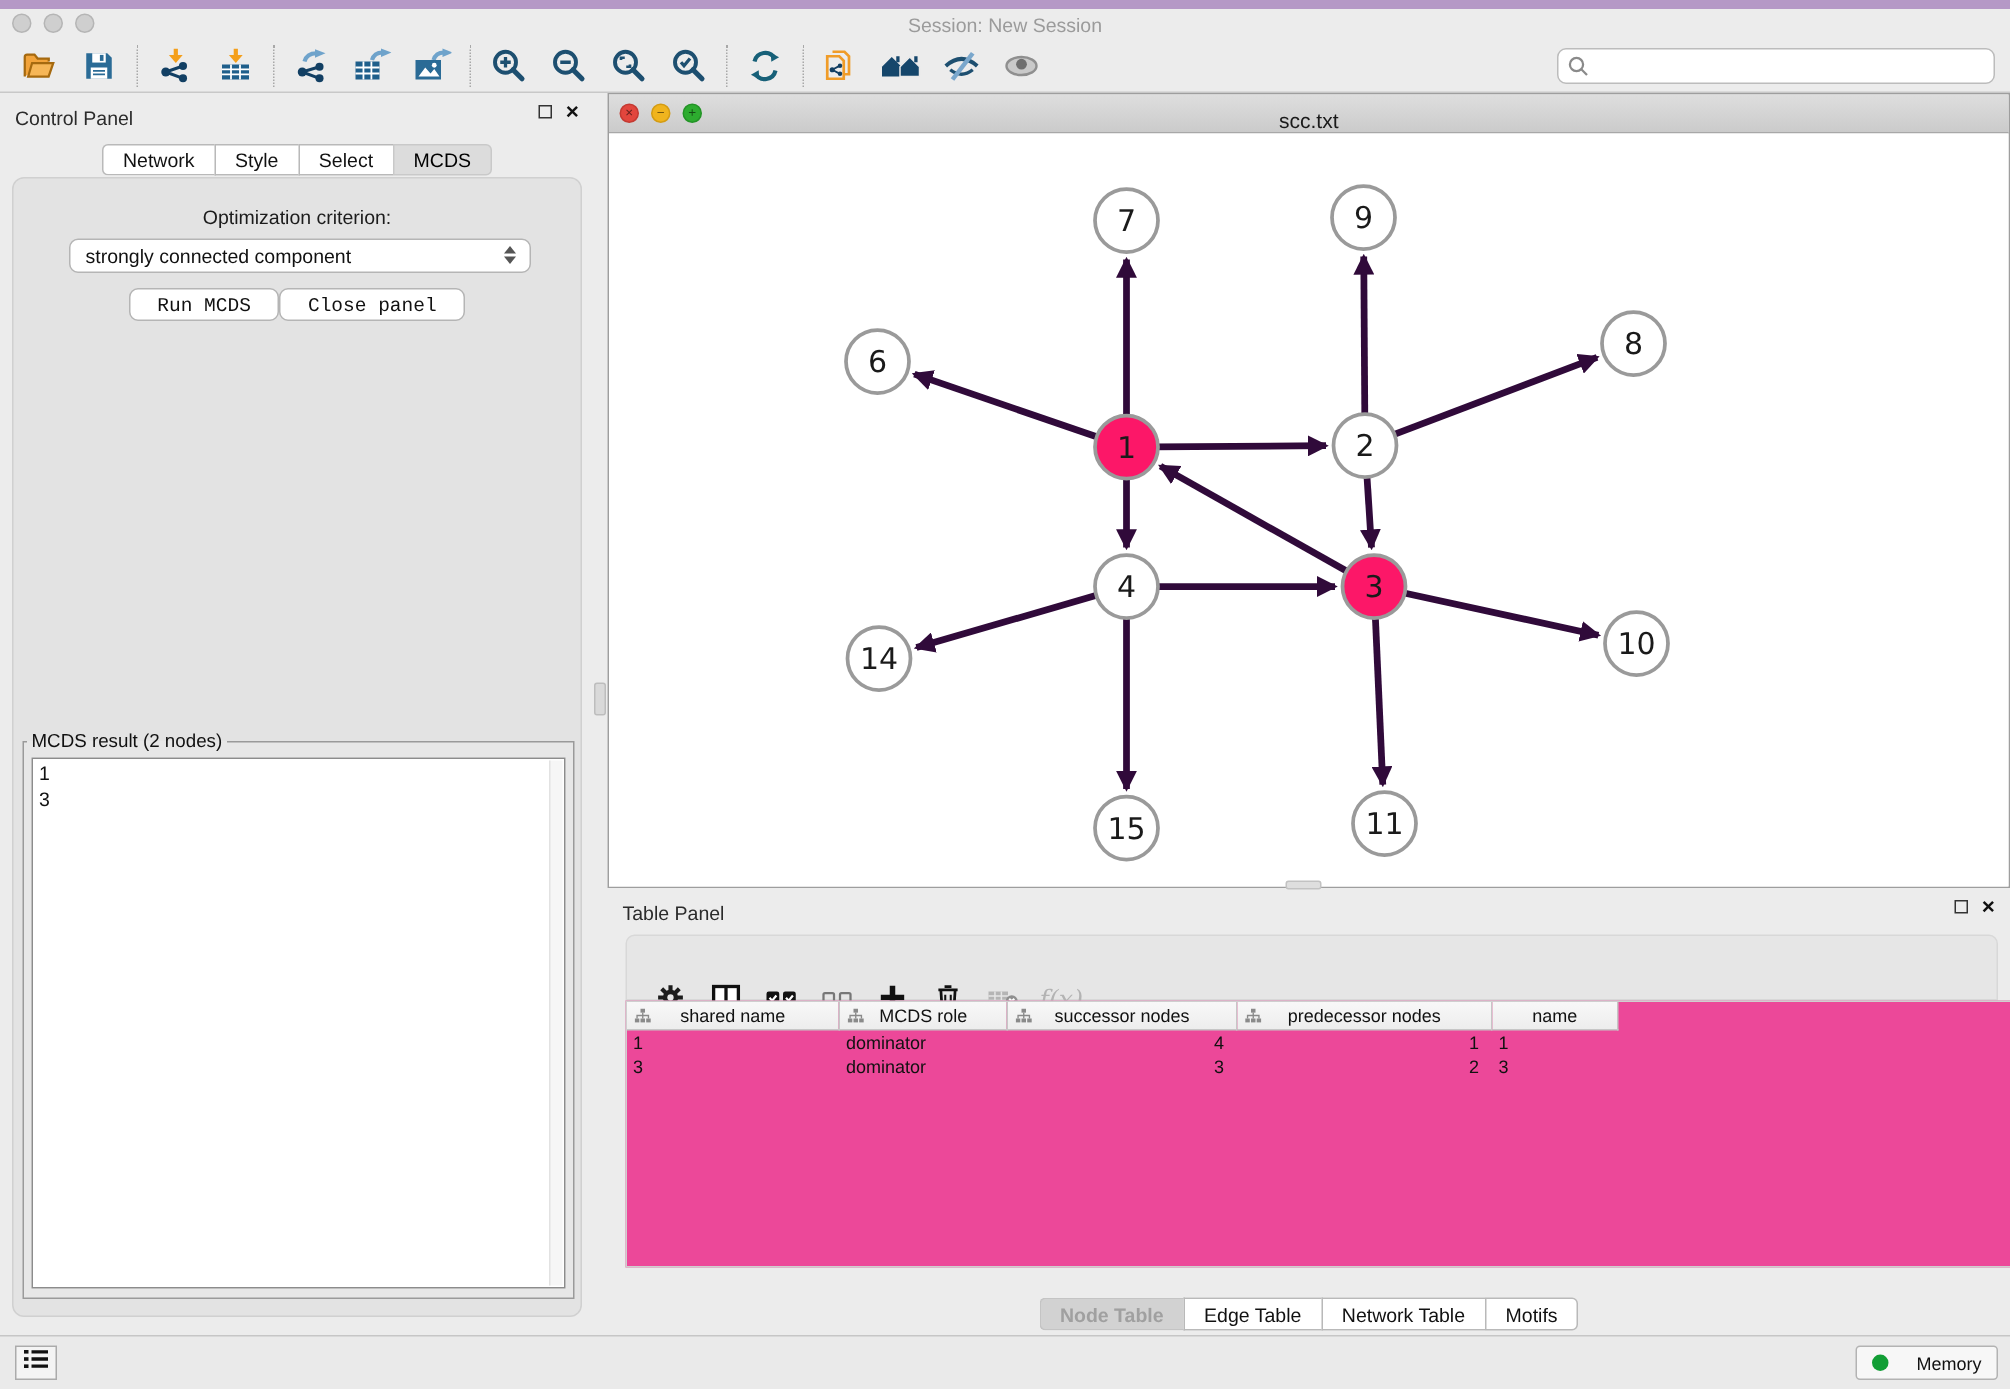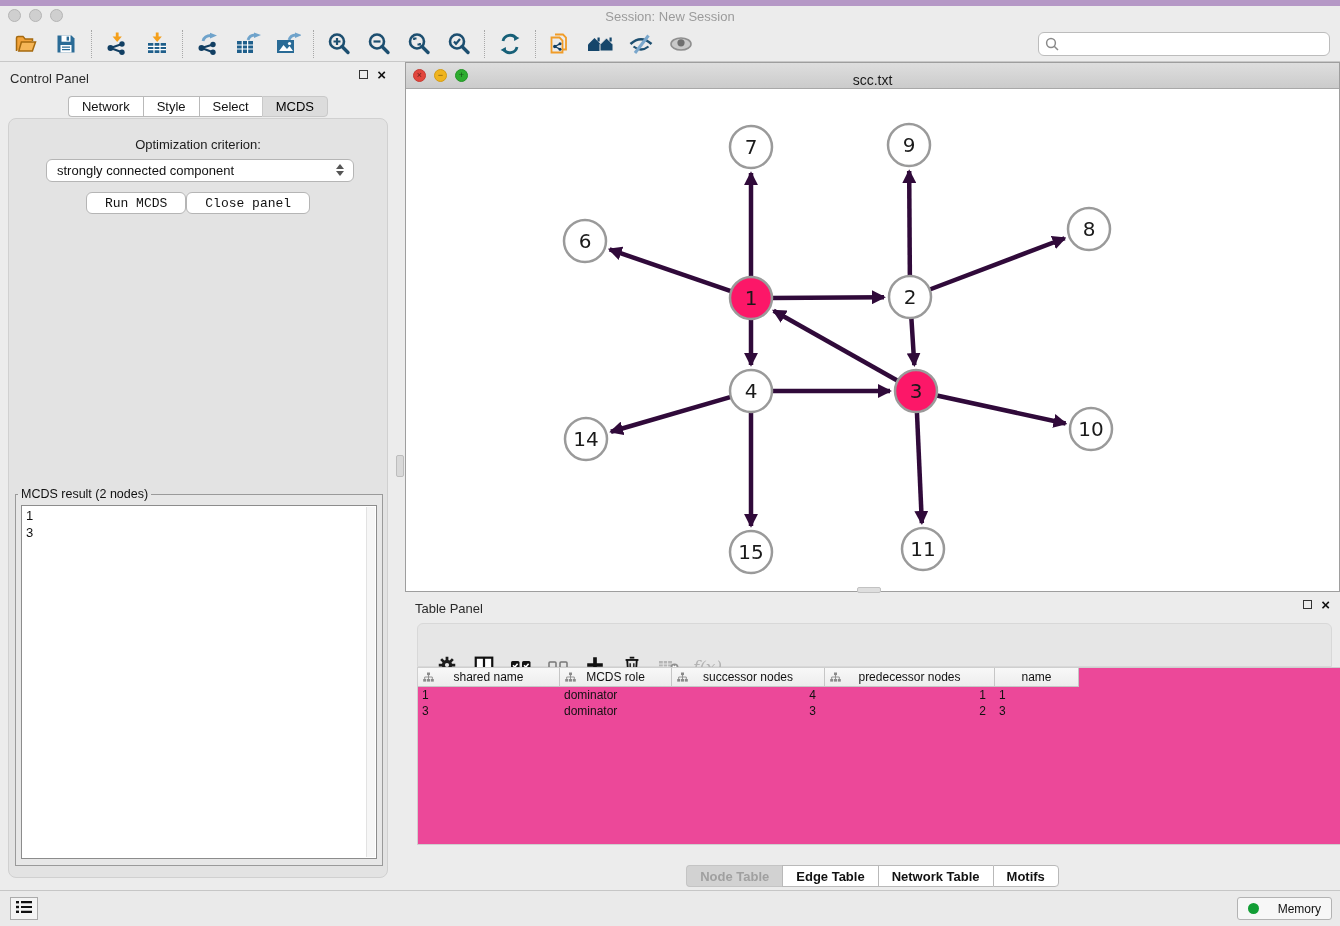--- a/index.html
+++ b/index.html
@@ -68,21 +68,21 @@
   .fx-label { font-size:17px; font-style:italic; font-family:"DejaVu Serif",serif; color:#b3b3b3; margin-left:4px; }
   #tp-table { position:absolute; left:12px; top:75px; width:982px; height:178px; background:#ec4899; border:1px solid #cfcfcf; }
   .t-head { display:flex; height:19px; }
   .t-hcell { position:relative; background:linear-gradient(#f8f8f8,#ededed); border-right:1px solid #c6c6c6; border-bottom:1px solid #c6c6c6; font-size:12px; color:#111; display:flex; align-items:center; justify-content:center; }
   .t-hcell .org { position:absolute; left:5px; top:4px; }
   .t-row { display:flex; height:16px; font-size:12px; color:#111; }
   .t-cell { overflow:hidden; white-space:nowrap; padding:1px 4px; }
   .c0 { width:142px; } .c1 { width:112px; } .c2 { width:153px; } .c3 { width:170px; } .c4 { width:84px; }
   .al { text-align:left; } .ar { text-align:right; padding-right:9px; }
   .tp-tabs { position:absolute; left:0; top:273px; width:100%; display:flex; justify-content:center; }
-  .tp-tab { height:22px; padding:0 13px; background:#fff; border:1px solid #b9b9b9; border-right:none; font-size:13px; font-weight:bold; color:#111; display:flex; align-items:center; }
+  .tp-tab { height:22px; padding:0 13px; background:#fff; border:1px solid #b9b9b9; border-right:none; font-size:13px; font-weight:normal; color:#111; display:flex; align-items:center; }
   .tp-tab:first-child { border-radius:4px 0 0 4px; }
   .tp-tab:last-child { border-right:1px solid #b9b9b9; border-radius:0 4px 4px 0; }
   .tp-tab.active { background:#d2d2d2; color:#a0a0a0; border-color:#c4c4c4; font-weight:bold; }
 
   
   #statusbar { position:absolute; left:0; top:890px; width:1340px; height:36px; border-top:1px solid #c6c6c6; background:#eaeaea; }
   #list-btn { position:absolute; left:10px; top:6px; width:28px; height:23px; background:#f4f4f4; border:1px solid #ababab; display:flex; align-items:center; justify-content:center; }
   #memory-btn { position:absolute; right:8px; top:6px; height:23px; padding:0 10px; background:#f7f7f7; border:1px solid #b3b3b3; border-radius:3px; display:flex; align-items:center; gap:19px; font-size:12px; color:#111; }
   #memory-dot { width:11px; height:11px; border-radius:50%; background:#129e35; }
 </style>

